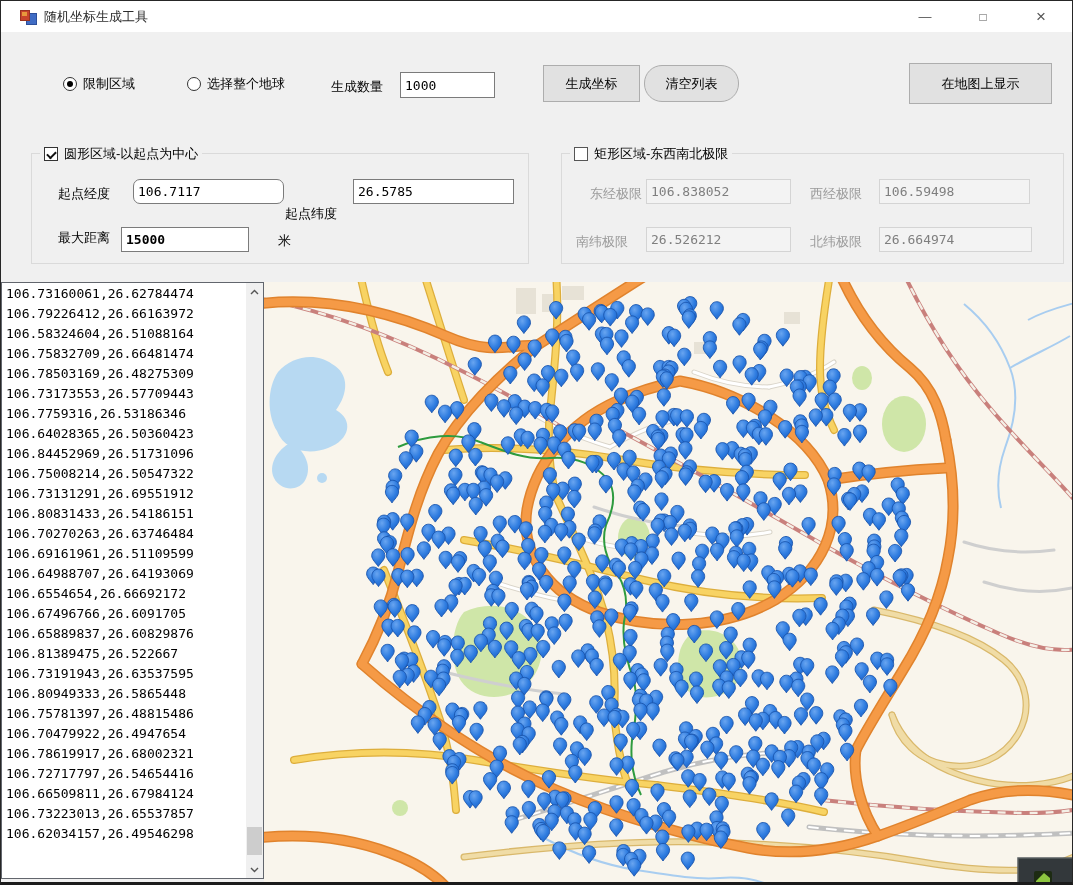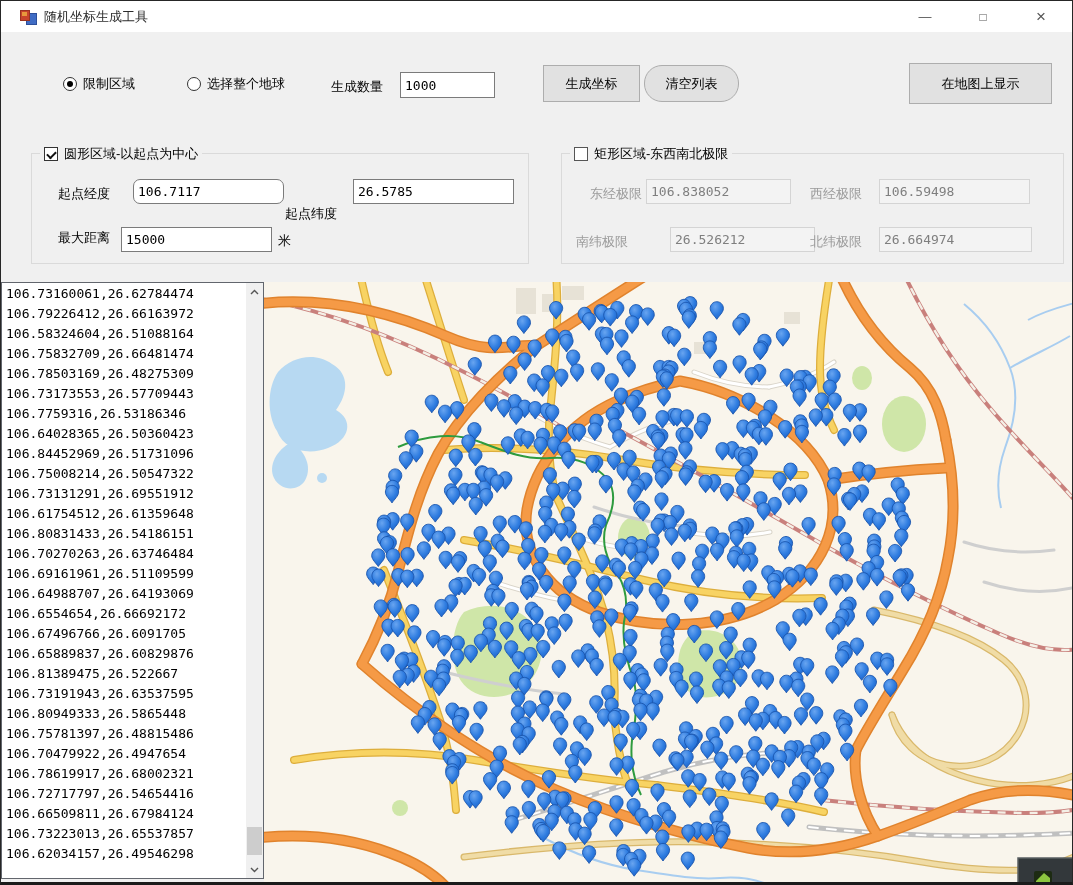--- a/index.html
+++ b/index.html
@@ -100,52 +100,51 @@
     <div class="gb-head">
       <span class="checkbox checked"></span>
       <span>圆形区域-以起点为中心</span>
     </div>
   </div>
   <div class="lbl" style="left:57px; top:184px;">起点经度</div>
   <input class="tb" style="left: 132px; top: 178px; width: 151px; height: 25px; border-radius: 7px;" value="106.7117">
   <div class="lbl" style="left:284px; top:184px;margin-top:20px;">起点纬度</div>
   <input class="tb" style="left: 352px; top: 178px; width: 161px; height: 25px;" value="26.5785">
   <div class="lbl" style="left:57px; top:228px;">最大距离</div>
-  <input class="tb" style="left: 120px; top: 226px; width: 151px; height: 25px;" value="15000">
+  <input class="tb" style="left: 120px; top: 226px; width: 128px; height: 25px; font-weight: bold;" value="15000">
   <div class="lbl" style="left:277px; top:231px;">米</div>
 
   <div class="groupbox" style="left:560px; top:152px; width:503px; height:111px;">
     <div class="gb-head">
       <span class="checkbox unchecked"></span>
       <span>矩形区域-东西南北极限</span>
     </div>
   </div>
   <div class="lbl gray" style="left:575px; top:184px;margin-left:14px;">东经极限</div>
   <input class="tb" disabled="" style="left: 645px; top: 178px; width: 145px; height: 25px;" value="106.838052">
   <div class="lbl gray" style="left:809px; top:184px;">西经极限</div>
   <input class="tb" disabled="" style="left: 878px; top: 178px; width: 151px; height: 25px;" value="106.59498">
   <div class="lbl gray" style="left:575px; top:232px;">南纬极限</div>
-  <input class="tb" disabled="" style="left: 645px; top: 226px; width: 145px; height: 25px; margin-left: 24px;" value="26.526212">
+  <input class="tb" disabled="" style="left: 645px; top: 226px; width: 145px; height: 25px;" value="26.526212">
   <div class="lbl gray" style="left:809px; top:232px;">北纬极限</div>
   <input class="tb" disabled="" style="left: 878px; top: 226px; width: 153px; height: 25px;" value="26.664974">
 
   <div class="listbox">
     <div class="lb-items">
         <div class="lb-row">106.73160061,26.62784474</div>
         <div class="lb-row">106.79226412,26.66163972</div>
         <div class="lb-row">106.58324604,26.51088164</div>
         <div class="lb-row">106.75832709,26.66481474</div>
         <div class="lb-row">106.78503169,26.48275309</div>
         <div class="lb-row">106.73173553,26.57709443</div>
         <div class="lb-row">106.7759316,26.53186346</div>
         <div class="lb-row">106.64028365,26.50360423</div>
         <div class="lb-row">106.84452969,26.51731096</div>
         <div class="lb-row">106.75008214,26.50547322</div>
         <div class="lb-row">106.73131291,26.69551912</div>
-        <div class="lb-row">106.61754512,26.61359648</div>
         <div class="lb-row">106.80831433,26.54186151</div>
         <div class="lb-row">106.70270263,26.63746484</div>
         <div class="lb-row">106.69161961,26.51109599</div>
         <div class="lb-row">106.64988707,26.64193069</div>
         <div class="lb-row">106.6554654,26.66692172</div>
         <div class="lb-row">106.67496766,26.6091705</div>
         <div class="lb-row">106.65889837,26.60829876</div>
         <div class="lb-row">106.81389475,26.522667</div>
         <div class="lb-row">106.73191943,26.63537595</div>
         <div class="lb-row">106.80949333,26.5865448</div>

